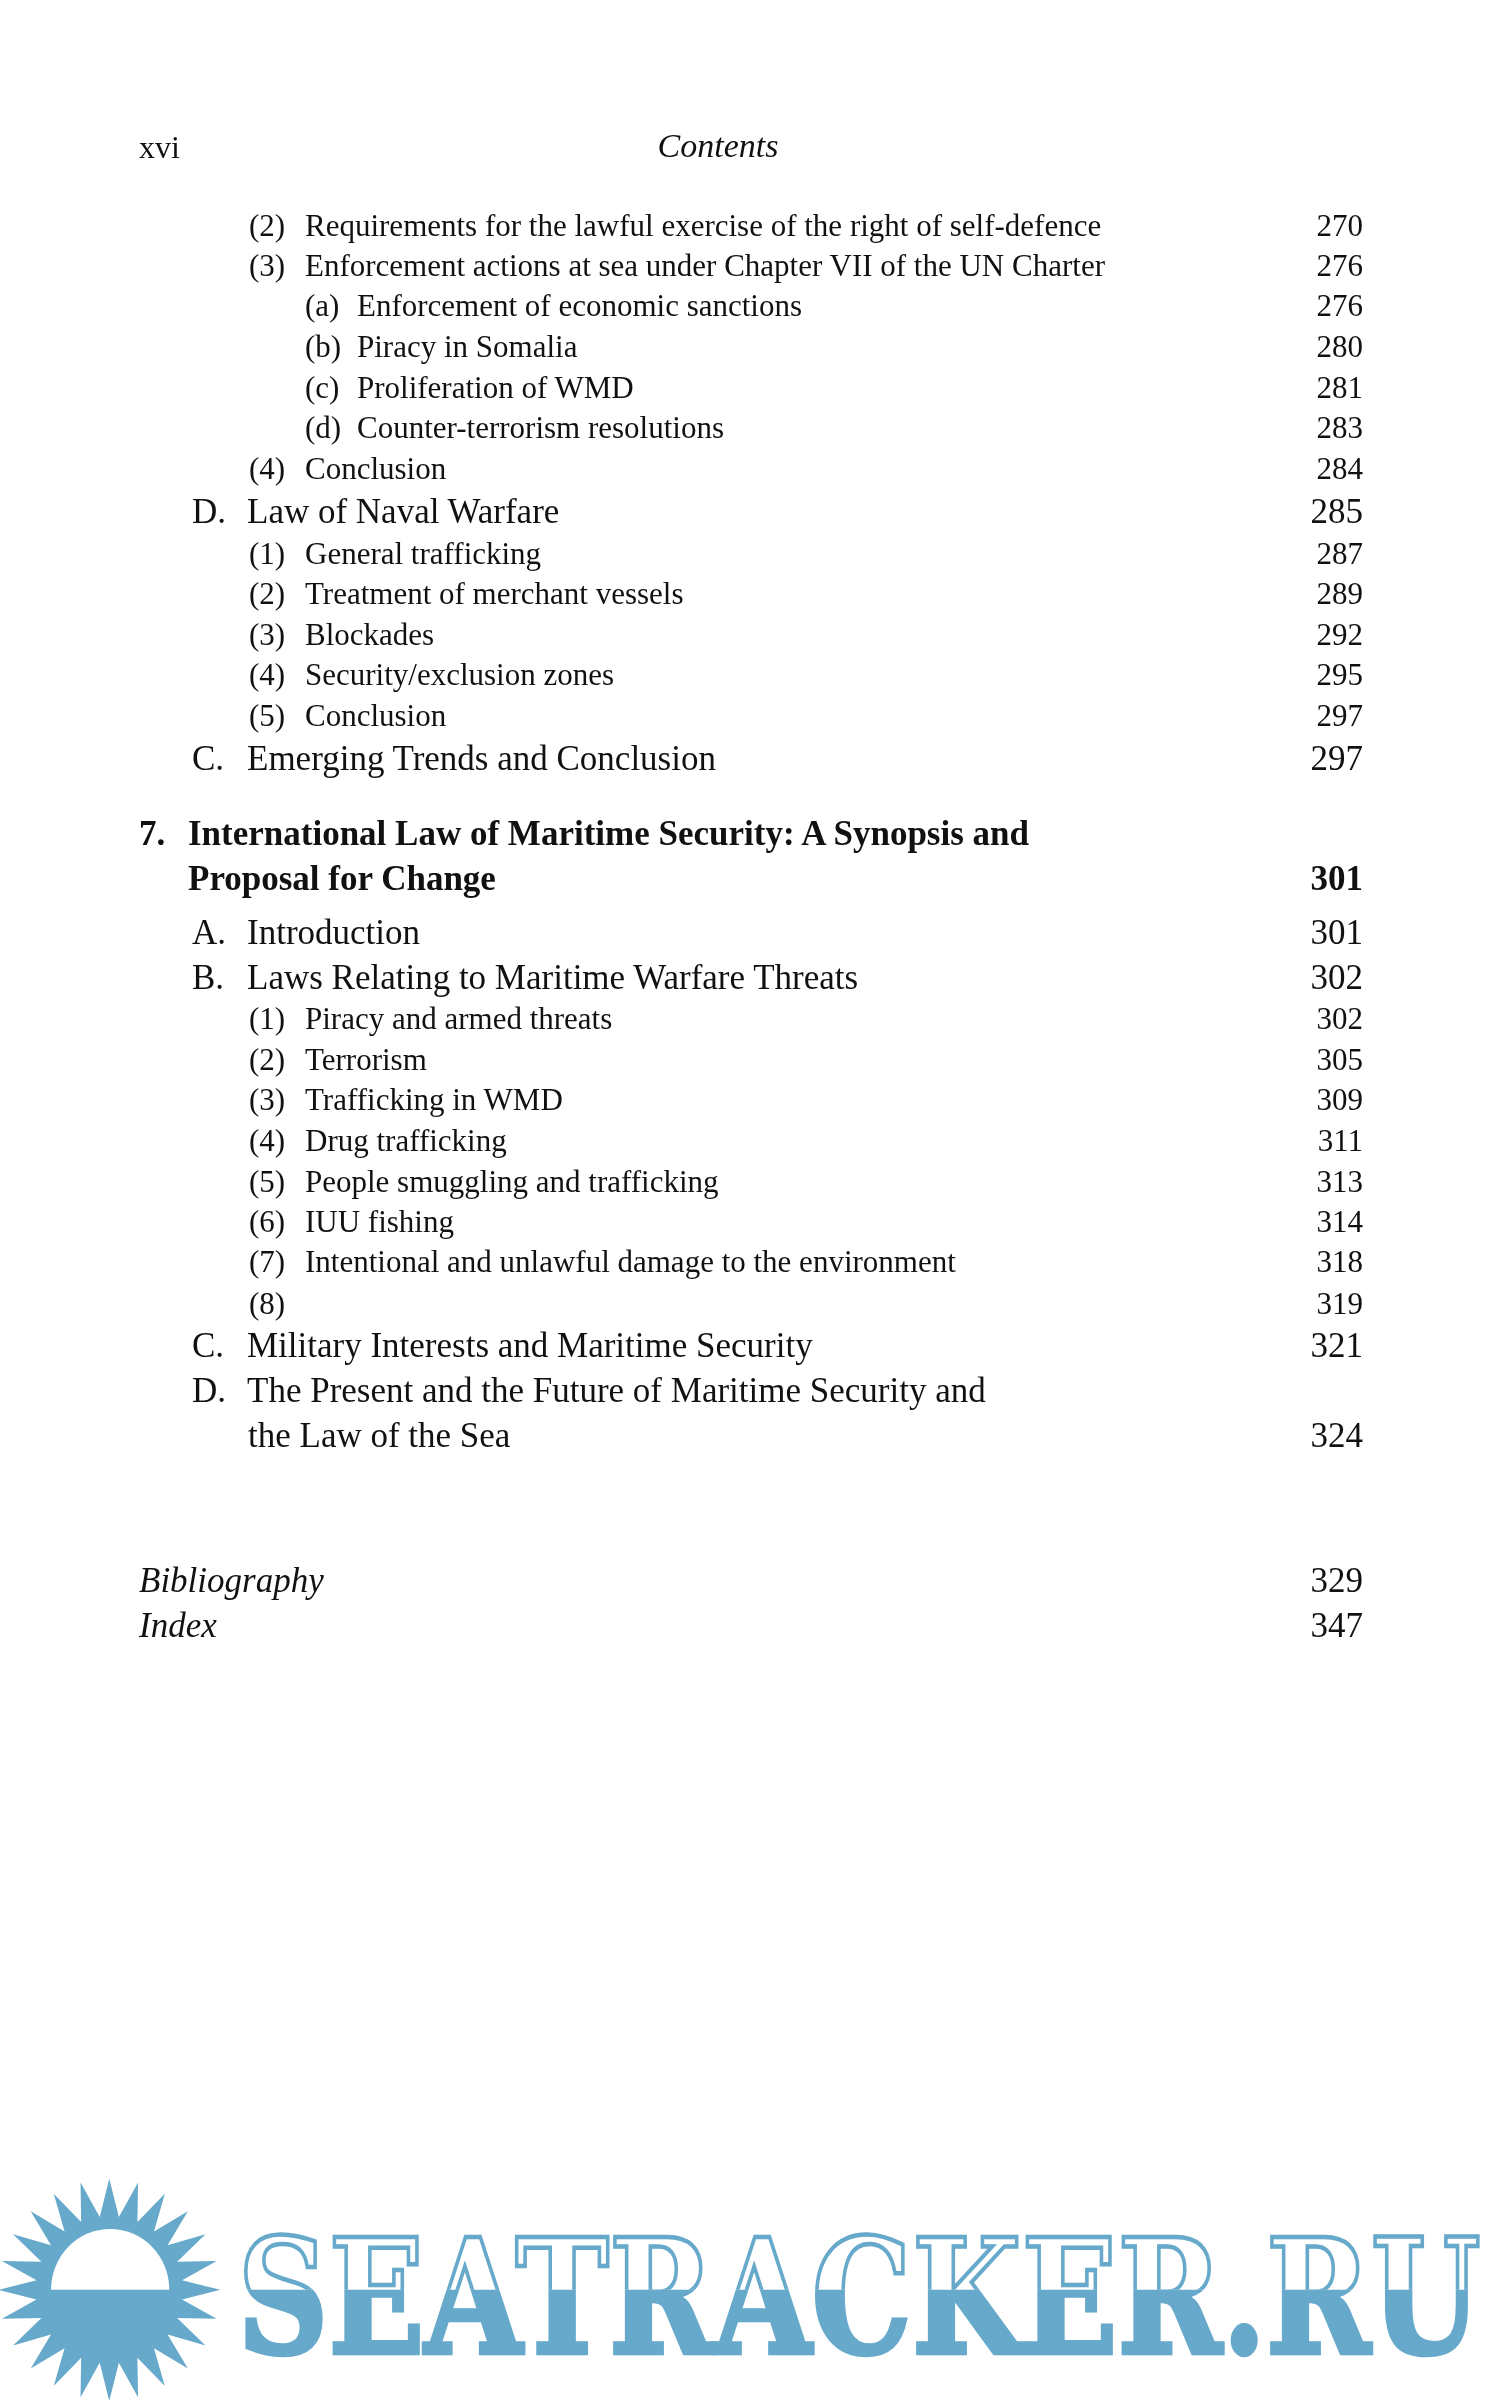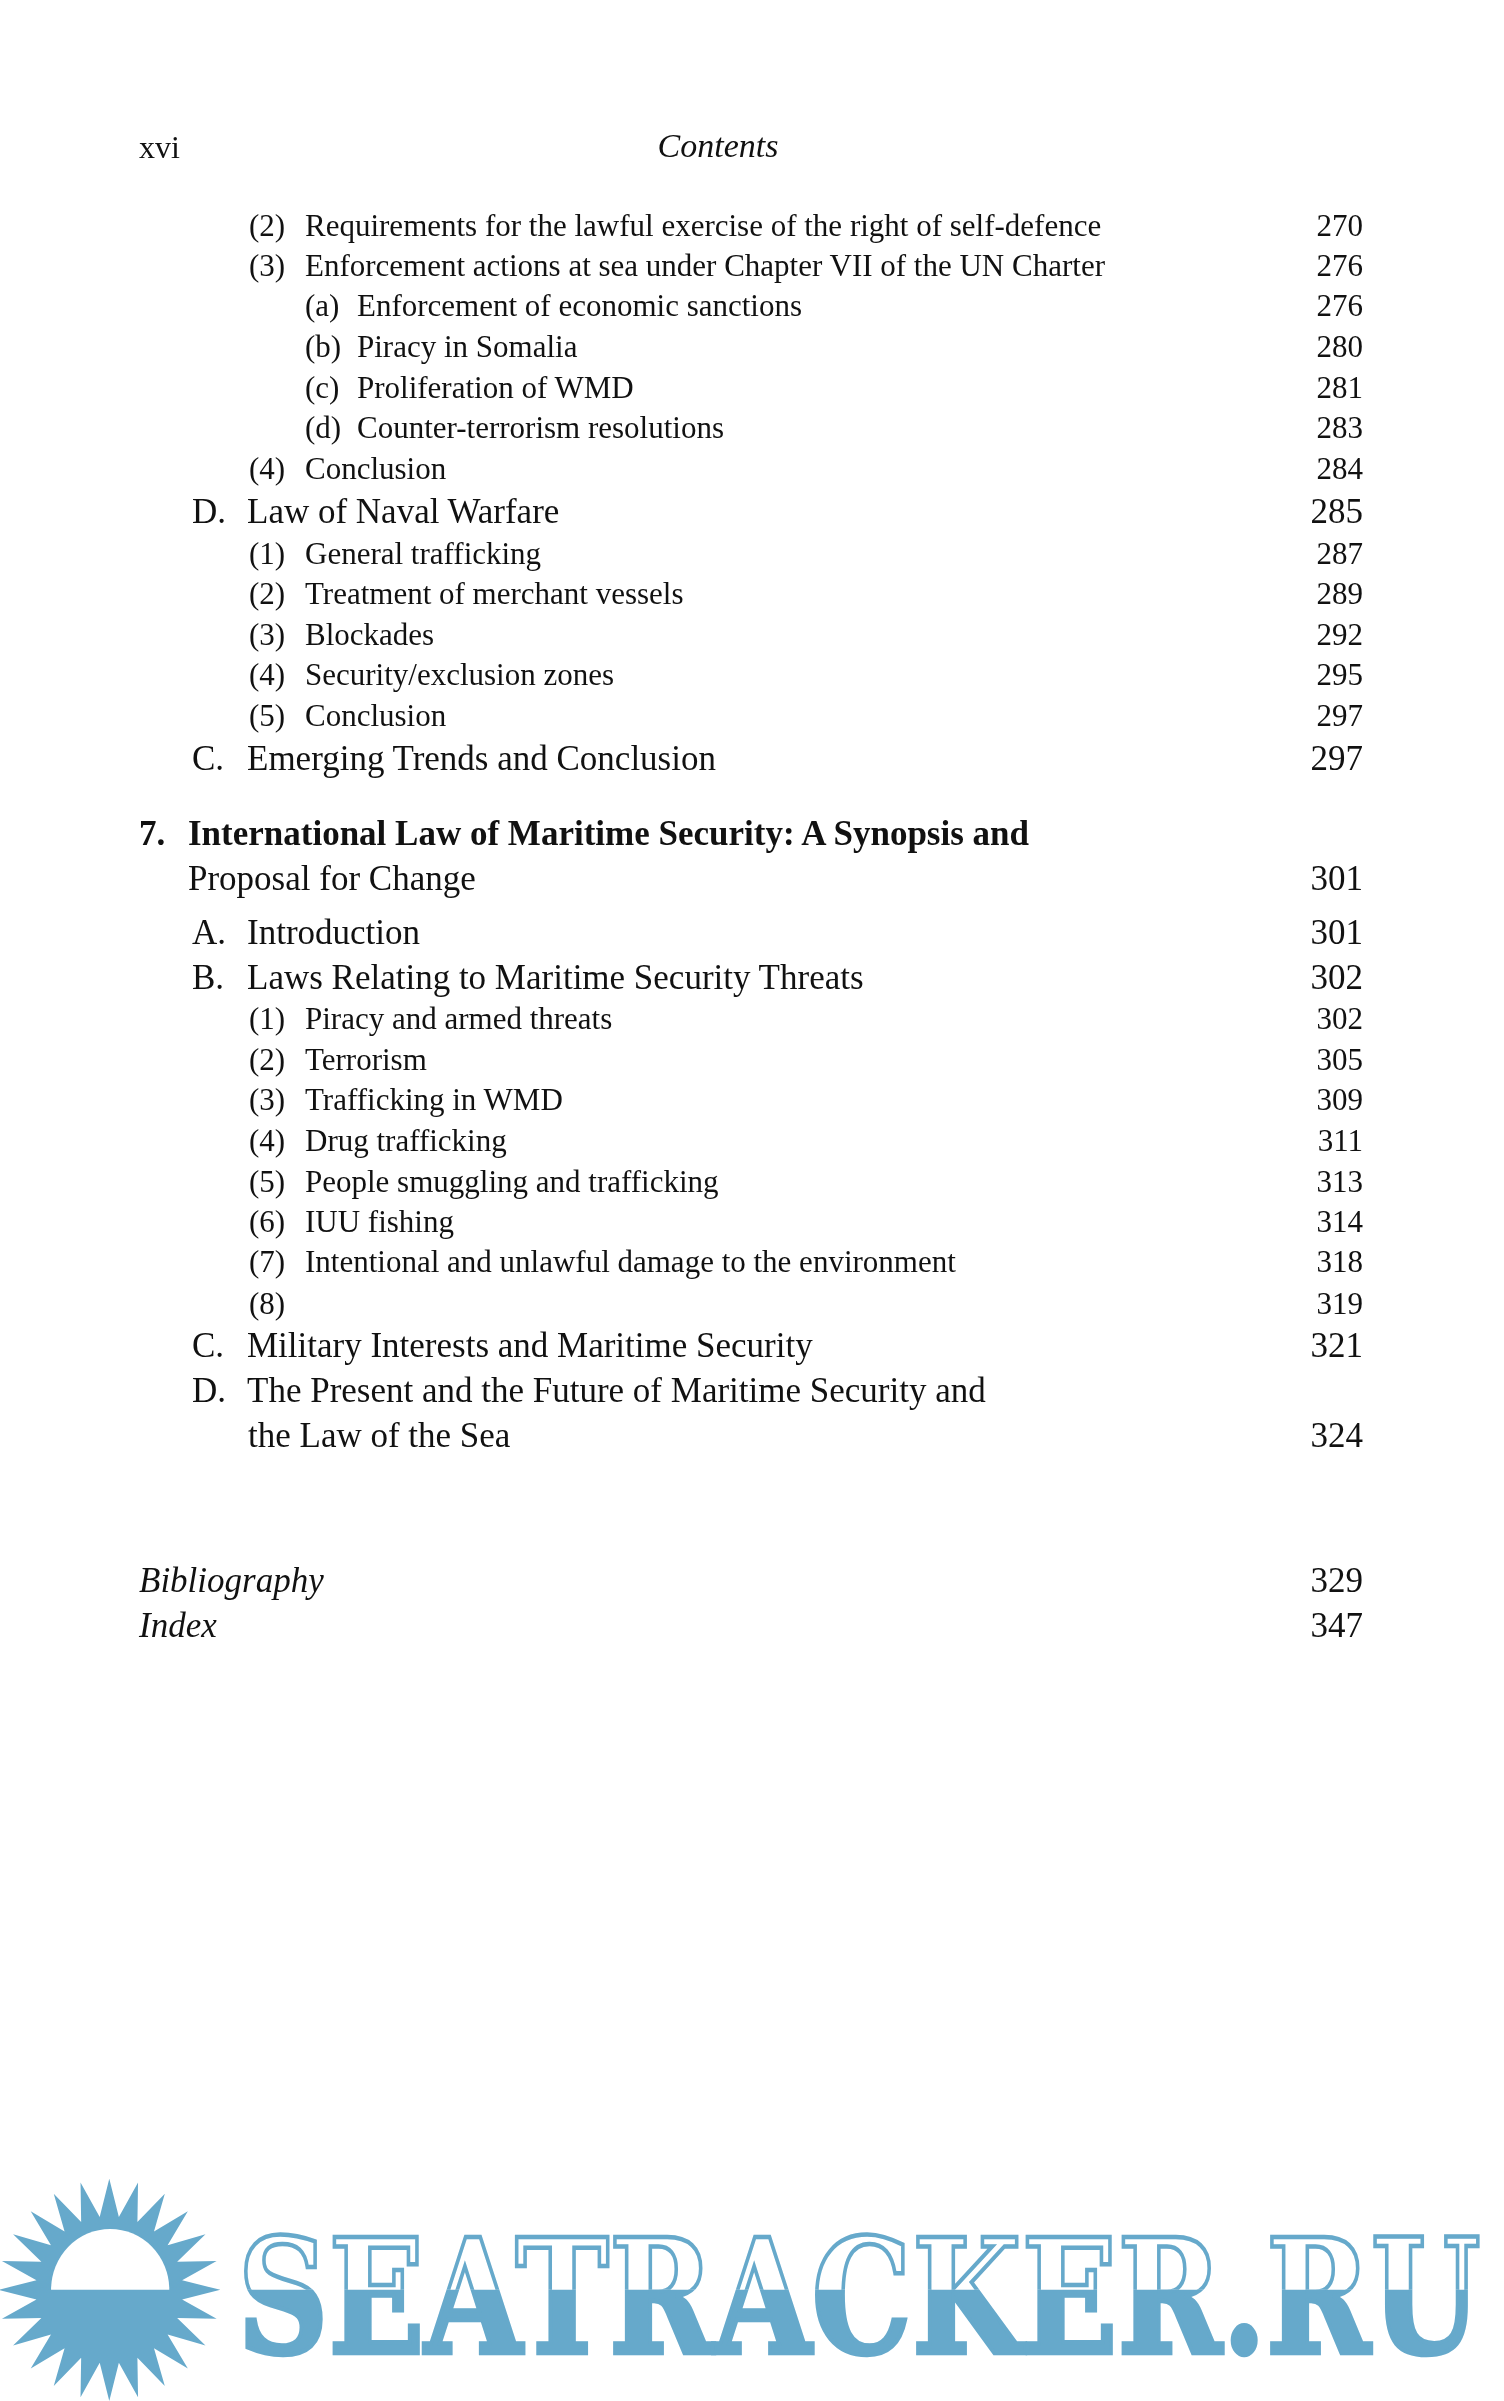--- a/index.html
+++ b/index.html
@@ -18,21 +18,21 @@
   .lvl-subsub .lbl { left: 305px; }
   .lvl-subsub .ttl { left: 357px; }
   .lvl-section { font-size: 35px; }
   .lvl-section .lbl { left: 192px; }
   .lvl-section .ttl { left: 247px; }
   .lvl-cont { font-size: 35px; }
   .lvl-cont .ttl { left: 248px; }
   .lvl-chapter { font-size: 35px; font-weight: bold; }
   .lvl-chapter .lbl { left: 139px; }
   .lvl-chapter .ttl { left: 188px; }
-  .lvl-chapter-cont { font-size: 35px; font-weight: normal; }
+  .lvl-chapter-cont { font-size: 35px; font-weight: bold; }
   .lvl-chapter-cont .ttl { left: 188px; }
   .lvl-back { font-size: 35px; }
   .lvl-back .ttl { left: 139px; font-style: italic; }
   .watermark { position: absolute; left: 0; top: 2168px; width: 1504px; height: 233px; }
 </style>
 </head>
 <body>
 
 <div>
   <div class="abs folio">xvi</div>
@@ -117,21 +117,21 @@
         <span class="ttl">Proposal for Change</span>
         <span class="pg">301</span>
       </div>
       <div class="row lvl-section" style="top: 915px;">
         <span class="lbl">A.</span>
         <span class="ttl">Introduction</span>
         <span class="pg">301</span>
       </div>
       <div class="row lvl-section" style="top: 960px;">
         <span class="lbl">B.</span>
-        <span class="ttl">Laws Relating to Maritime Security Threats</span>
+        <span class="ttl">Laws Relating to Maritime Warfare Threats</span>
         <span class="pg">302</span>
       </div>
       <div class="row lvl-sub" style="top: 1003px;">
         <span class="lbl">(1)</span>
         <span class="ttl">Piracy and armed threats</span>
         <span class="pg">302</span>
       </div>
       <div class="row lvl-sub" style="top: 1044px;">
         <span class="lbl">(2)</span>
         <span class="ttl">Terrorism</span>

